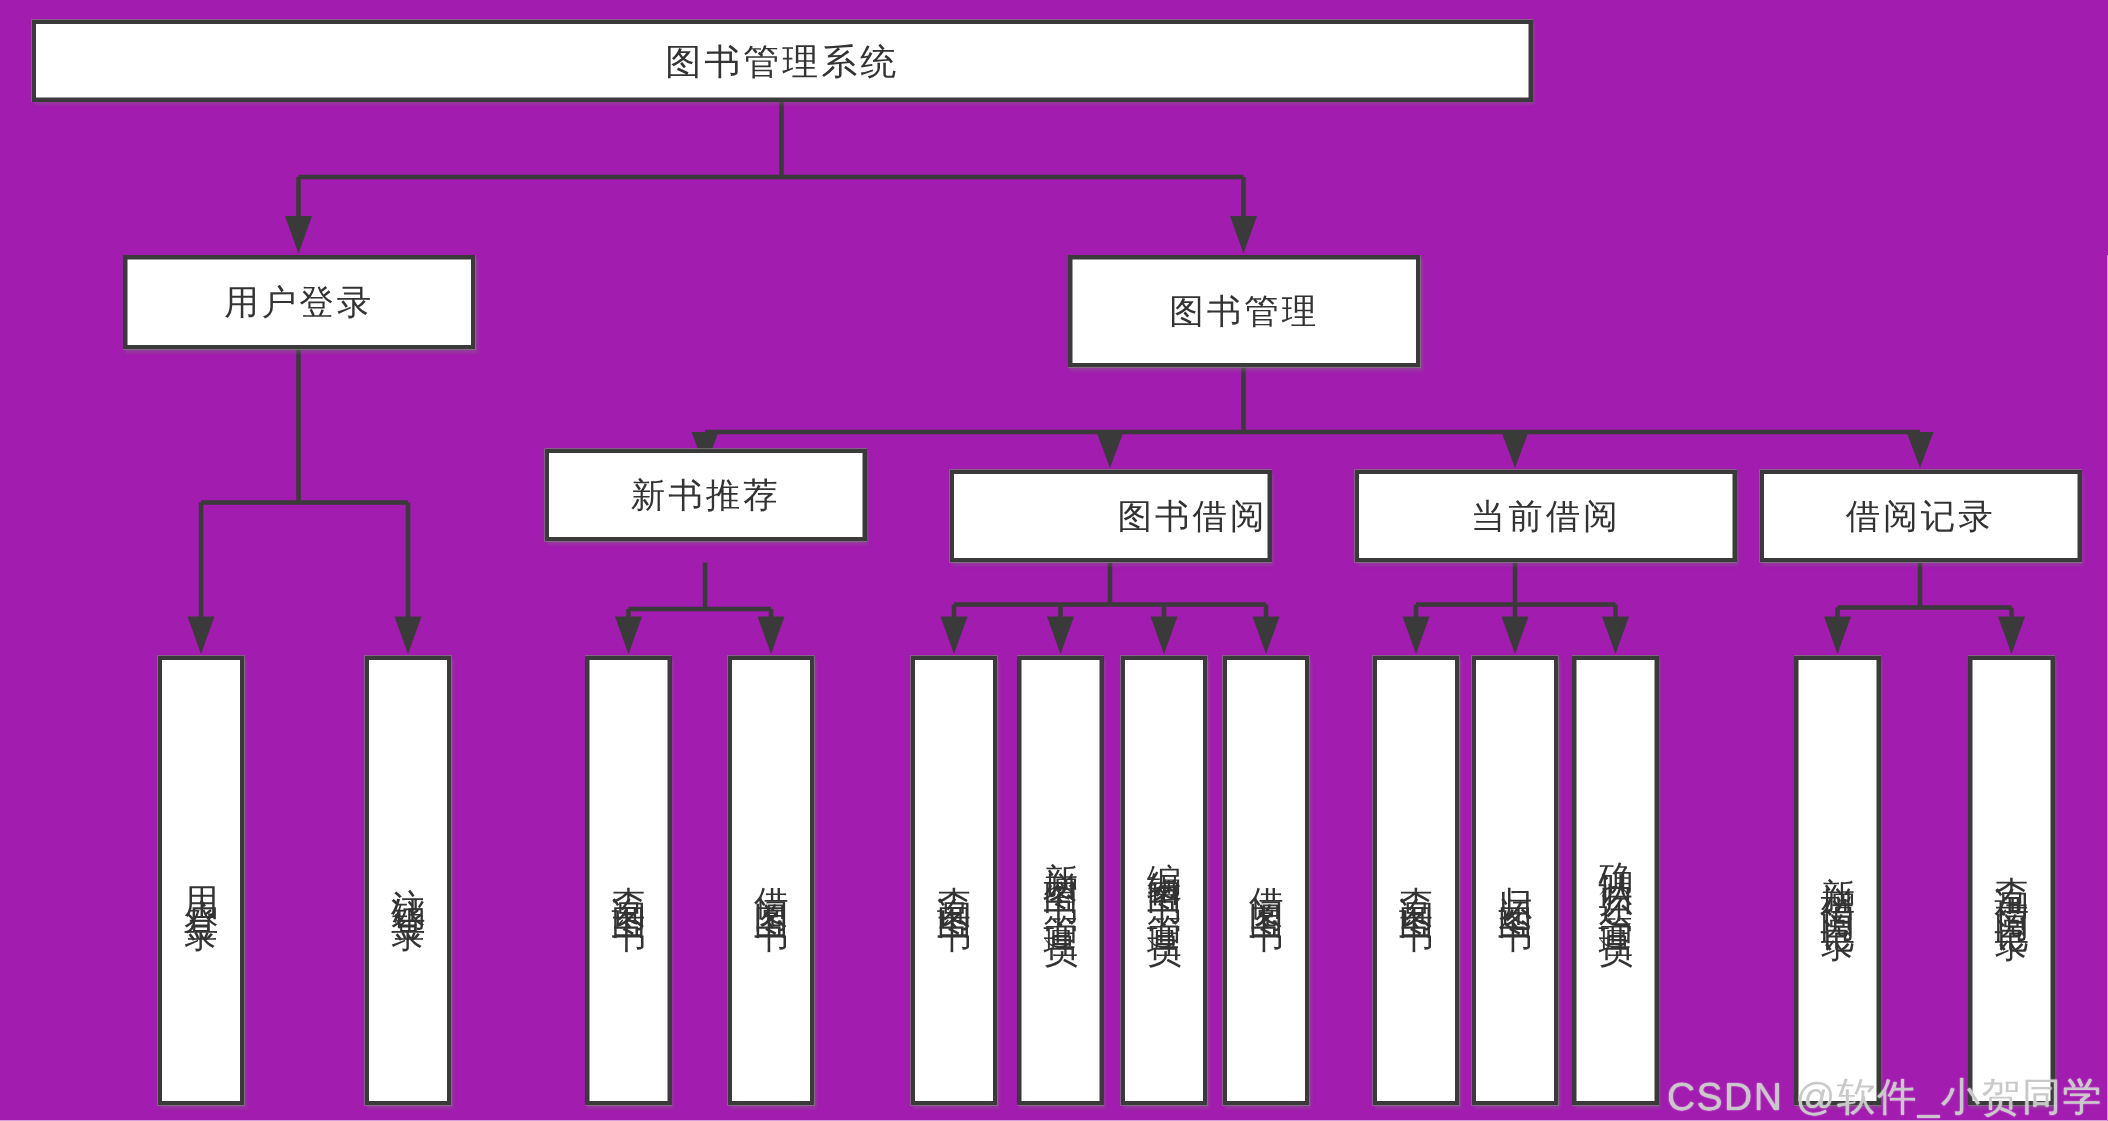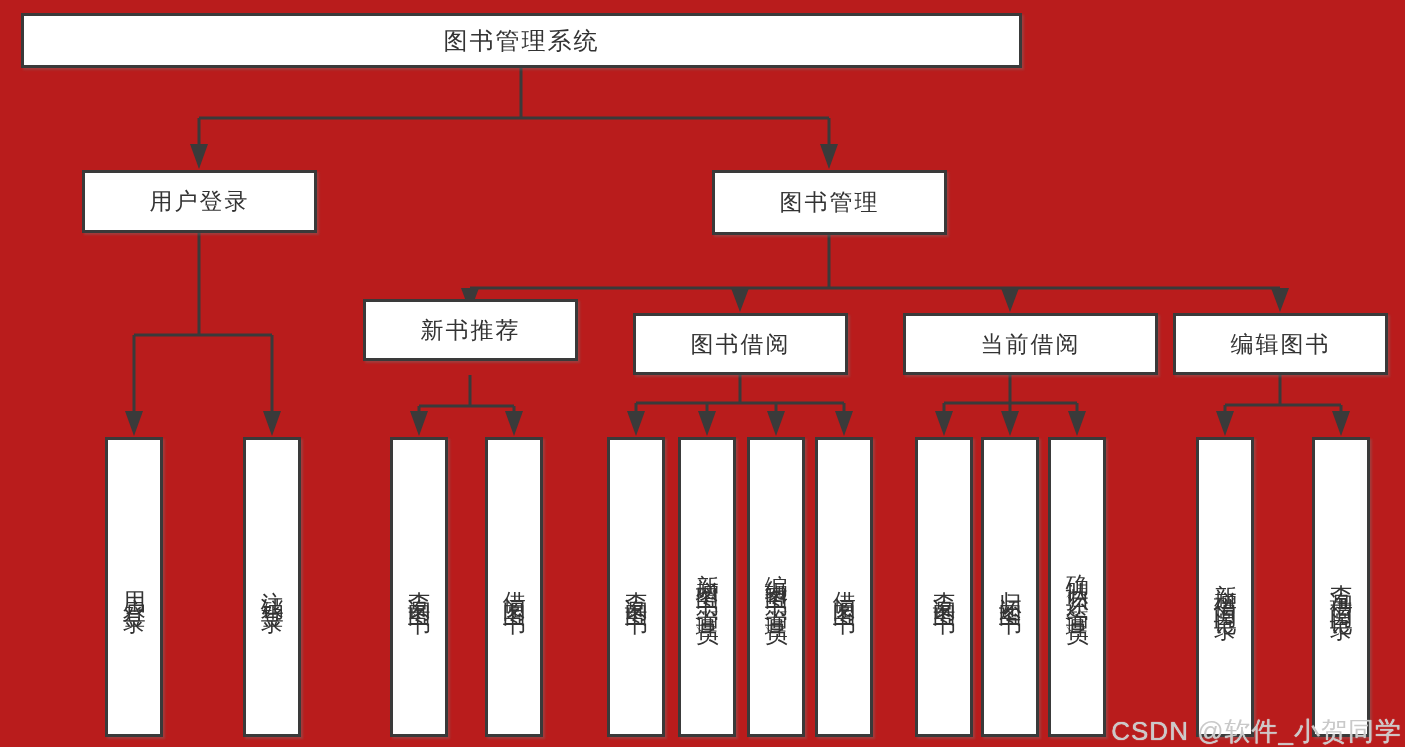--- a/index.html
+++ b/index.html
@@ -1,19 +1,19 @@
 <!DOCTYPE html>
 <html><head>
 <meta charset="utf-8">
 <style>
   html,body{margin:0;padding:0;background:#fff;}
   .canvas{
     position:relative;
     width:1405px;height:747px;
-    background:#b91c1c;
+    background:#a21caf;
     font-family:"Liberation Sans","DejaVu Sans",sans-serif;
     color:#333333;
     overflow:hidden;
   }
   svg.connectors{position:absolute;left:0;top:0;z-index:0;}
   .node{
     position:absolute;
     background:#ffffff;
     border:3px solid #3a3a3a;
     box-sizing:border-box;
@@ -82,35 +82,35 @@
     <polygon points="1332,411 1350,411 1341,436" fill="#3a3a3a" stroke="none"></polygon>
   </svg>
 
   <div class="node" style="left:21px;top:13px;width:1001px;height:55px;">
     <span class="root-label">图书管理系统</span>
   </div>
 
   <div class="node" style="left:82px;top:170px;width:235px;height:63px;">
     <span class="h-label">用户登录</span>
   </div>
-  <div class="node" style="left:712px;top:170px;width:235px;height:65px;">
+  <div class="node" style="left:712px;top:170px;width:235px;height:75px;">
     <span class="h-label">图书管理</span>
   </div>
 
   <div class="node" style="left:363px;top:299px;width:215px;height:62px;">
     <span class="h-label">新书推荐</span>
   </div>
-  <div class="node" style="left:633px;top:313px;width:215px;height:62px;">
+  <div class="node" style="left:633px;top:313px;width:215px;height:62px;justify-content:flex-end;">
     <span class="h-label">图书借阅</span>
   </div>
   <div class="node" style="left:903px;top:313px;width:255px;height:62px;">
     <span class="h-label">当前借阅</span>
   </div>
   <div class="node" style="left:1173px;top:313px;width:215px;height:62px;">
-    <span class="h-label">编辑图书</span>
+    <span class="h-label">借阅记录</span>
   </div>
 
   <div class="node" style="left:105px;top:437px;width:58px;height:300px;">
     <span class="v-label">用户登录</span>
   </div>
   <div class="node" style="left:243px;top:437px;width:58px;height:300px;">
     <span class="v-label">注销登录</span>
   </div>
 
   <div class="node" style="left:390px;top:437px;width:58px;height:300px;">

